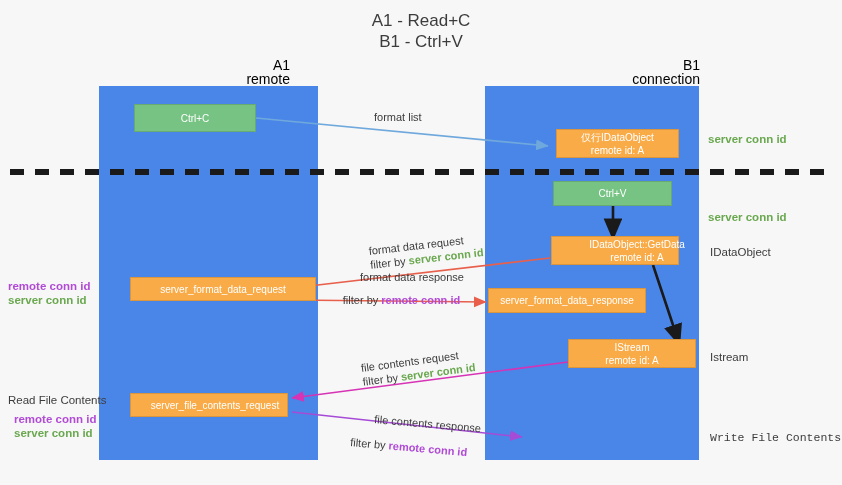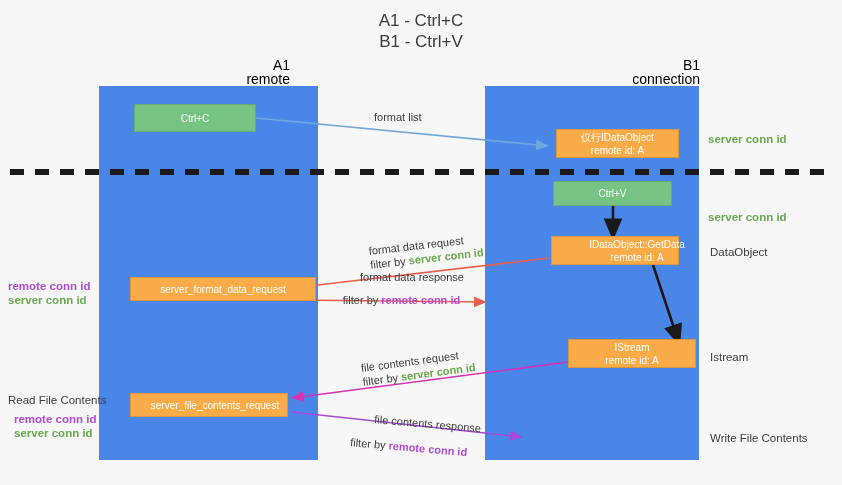--- a/index.html
+++ b/index.html
@@ -58,21 +58,21 @@
 
   
   svg#wires{position:absolute;left:0;top:0;width:842px;height:485px;overflow:visible;pointer-events:none;}
 </style>
 </head>
 <body>
 
 <div id="stage">
 
   <div class="abs title">
-    <div>A1 - Ctrl+C</div>
+    <div>A1 - Read+C</div>
     <div>B1 - Ctrl+V</div>
   </div>
 
   <div class="abs lane-head" style="left:130px;top:58px;width:160px;">
     <div>A1</div>
     <div>remote</div>
   </div>
   <div class="abs lane-head" style="left:530px;top:58px;width:170px;">
     <div>B1</div>
     <div>connection</div>
@@ -132,40 +132,43 @@
 
   <div class="abs box orange" style="left:551px;top:236px;width:128px;height:29px;padding-left:44px;">
     <span class="two-line">IDataObject::GetData
 remote id: A</span>
   </div>
 
   <div class="abs box orange" style="left:130px;top:277px;width:186px;height:24px;">
     <span>server_format_data_request</span>
   </div>
 
+  <div class="abs box orange" style="left:488px;top:288px;width:158px;height:25px;">
+    <span>server_format_data_response</span>
+  </div>
 
   <div class="abs box orange" style="left:568px;top:339px;width:128px;height:29px;">
     <span class="two-line">IStream
 remote id: A</span>
   </div>
 
   <div class="abs box orange" style="left:130px;top:393px;width:158px;height:24px;padding-left:12px;">
     <span>server_file_contents_request</span>
   </div>
 
 
   <div class="abs side green-t" style="left:708px;top:132px;">server conn id</div>
 
   <div class="abs side green-t" style="left:708px;top:210px;">server conn id</div>
 
-  <div class="abs side plain-t" style="left:710px;top:245px;">DataObject</div>
+  <div class="abs side plain-t" style="left:710px;top:245px;">IDataObject</div>
 
   <div class="abs side plain-t" style="left:710px;top:350px;">Istream</div>
 
-  <div class="abs side plain-t" style="left:710px;top:431px;">Write File Contents</div>
+  <div class="abs side plain-t" style="left:710px;top:431px;font-family:Liberation Mono, monospace;">Write File Contents</div>
 
   <div class="abs side side-stack" style="left:8px;top:279px;">
     <span class="purple-t">remote conn id</span>
     <span class="green-t">server conn id</span>
   </div>
 
   <div class="abs side plain-t" style="left:8px;top:393px;">Read File Contents</div>
 
   <div class="abs side side-stack" style="left:14px;top:412px;">
     <span class="purple-t">remote conn id</span>

